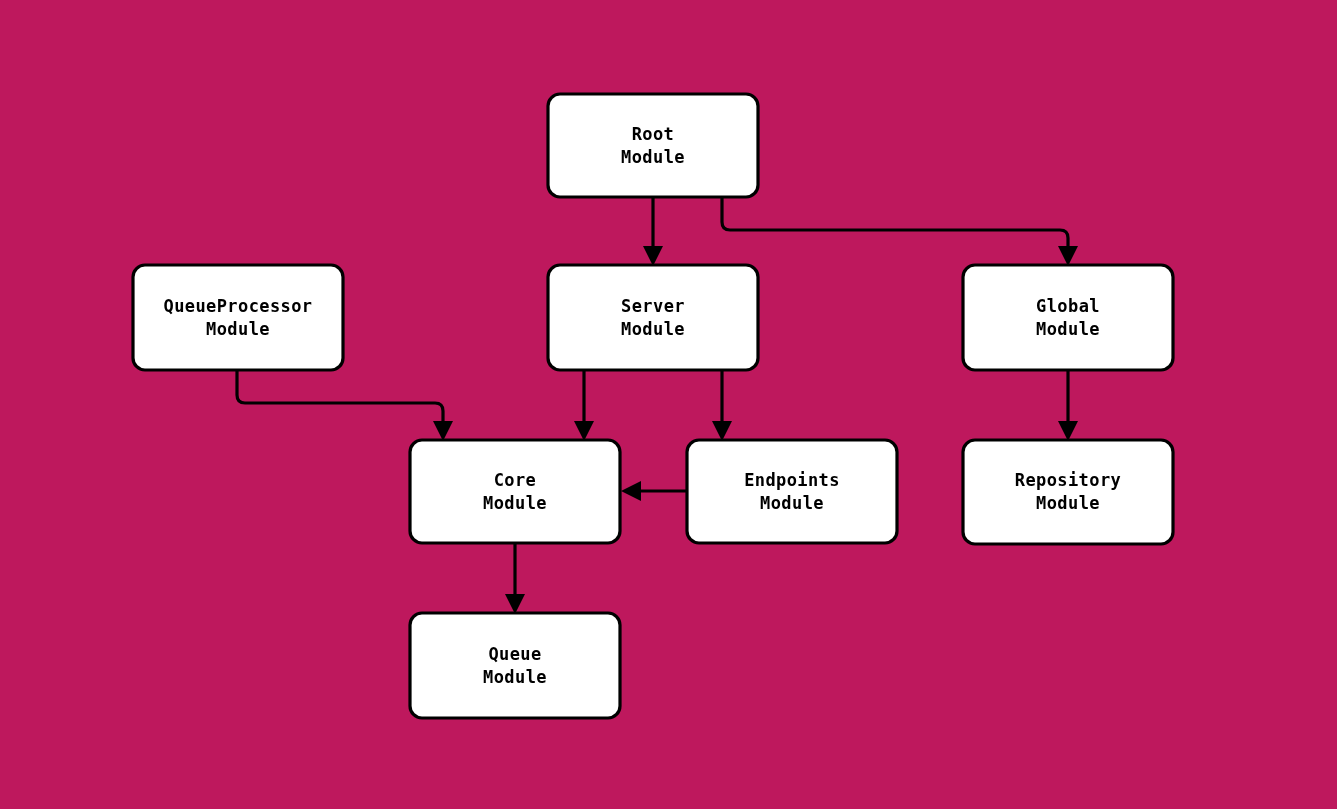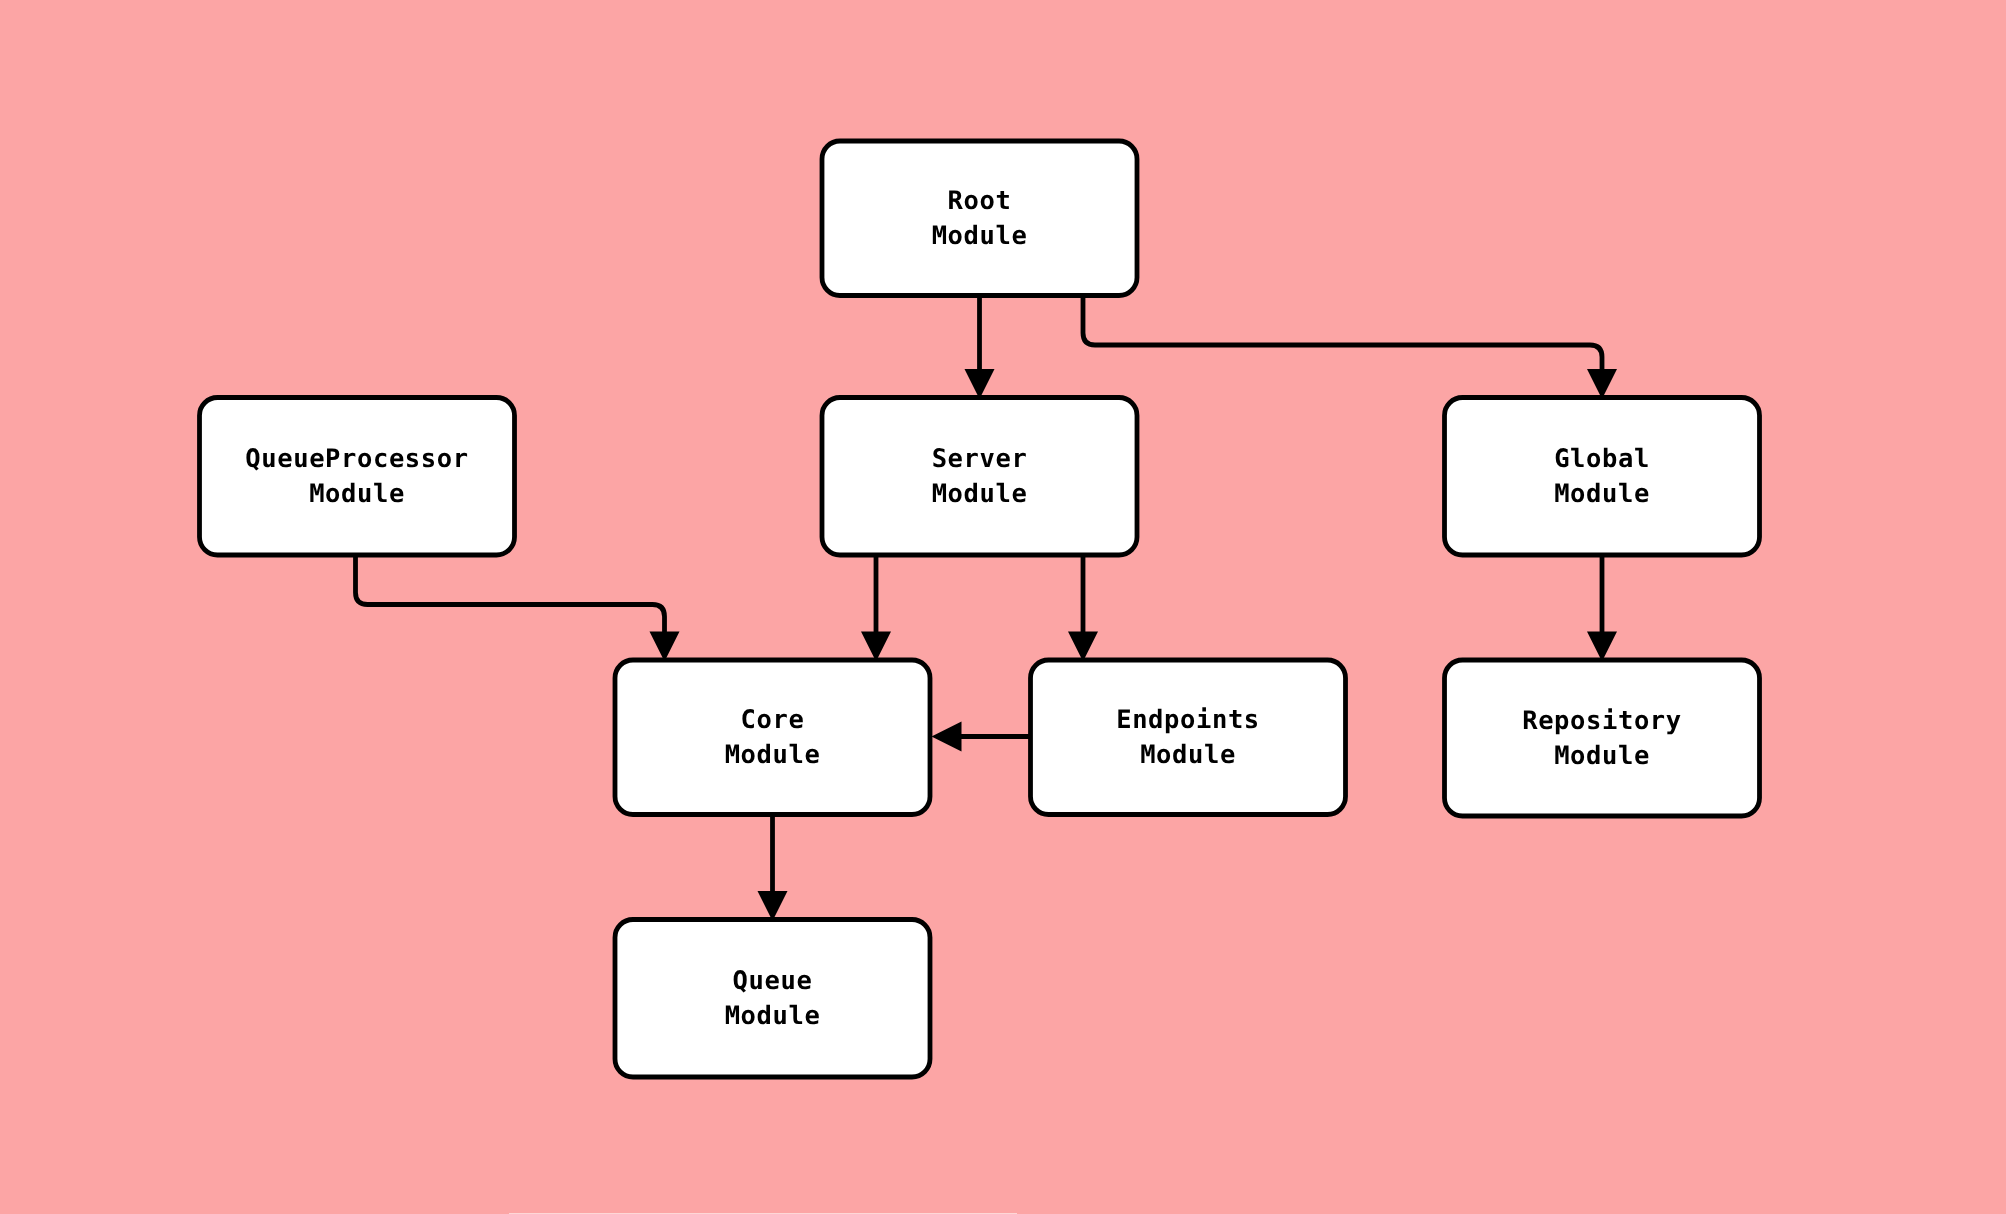--- a/index.html
+++ b/index.html
@@ -8,21 +8,21 @@
     padding: 0;
     background: #ffffff;
   }
   body {
     font-family: "DejaVu Sans Mono", "Liberation Mono", monospace;
   }
   #diagram-root {
     position: relative;
     width: 1337px;
     height: 809px;
-    background: #fca5a5;
+    background: #be185d;
     overflow: hidden;
   }
   #diagram-svg {
     position: absolute;
     top: 0;
     left: 0;
     width: 1337px;
     height: 809px;
     display: block;
   }

